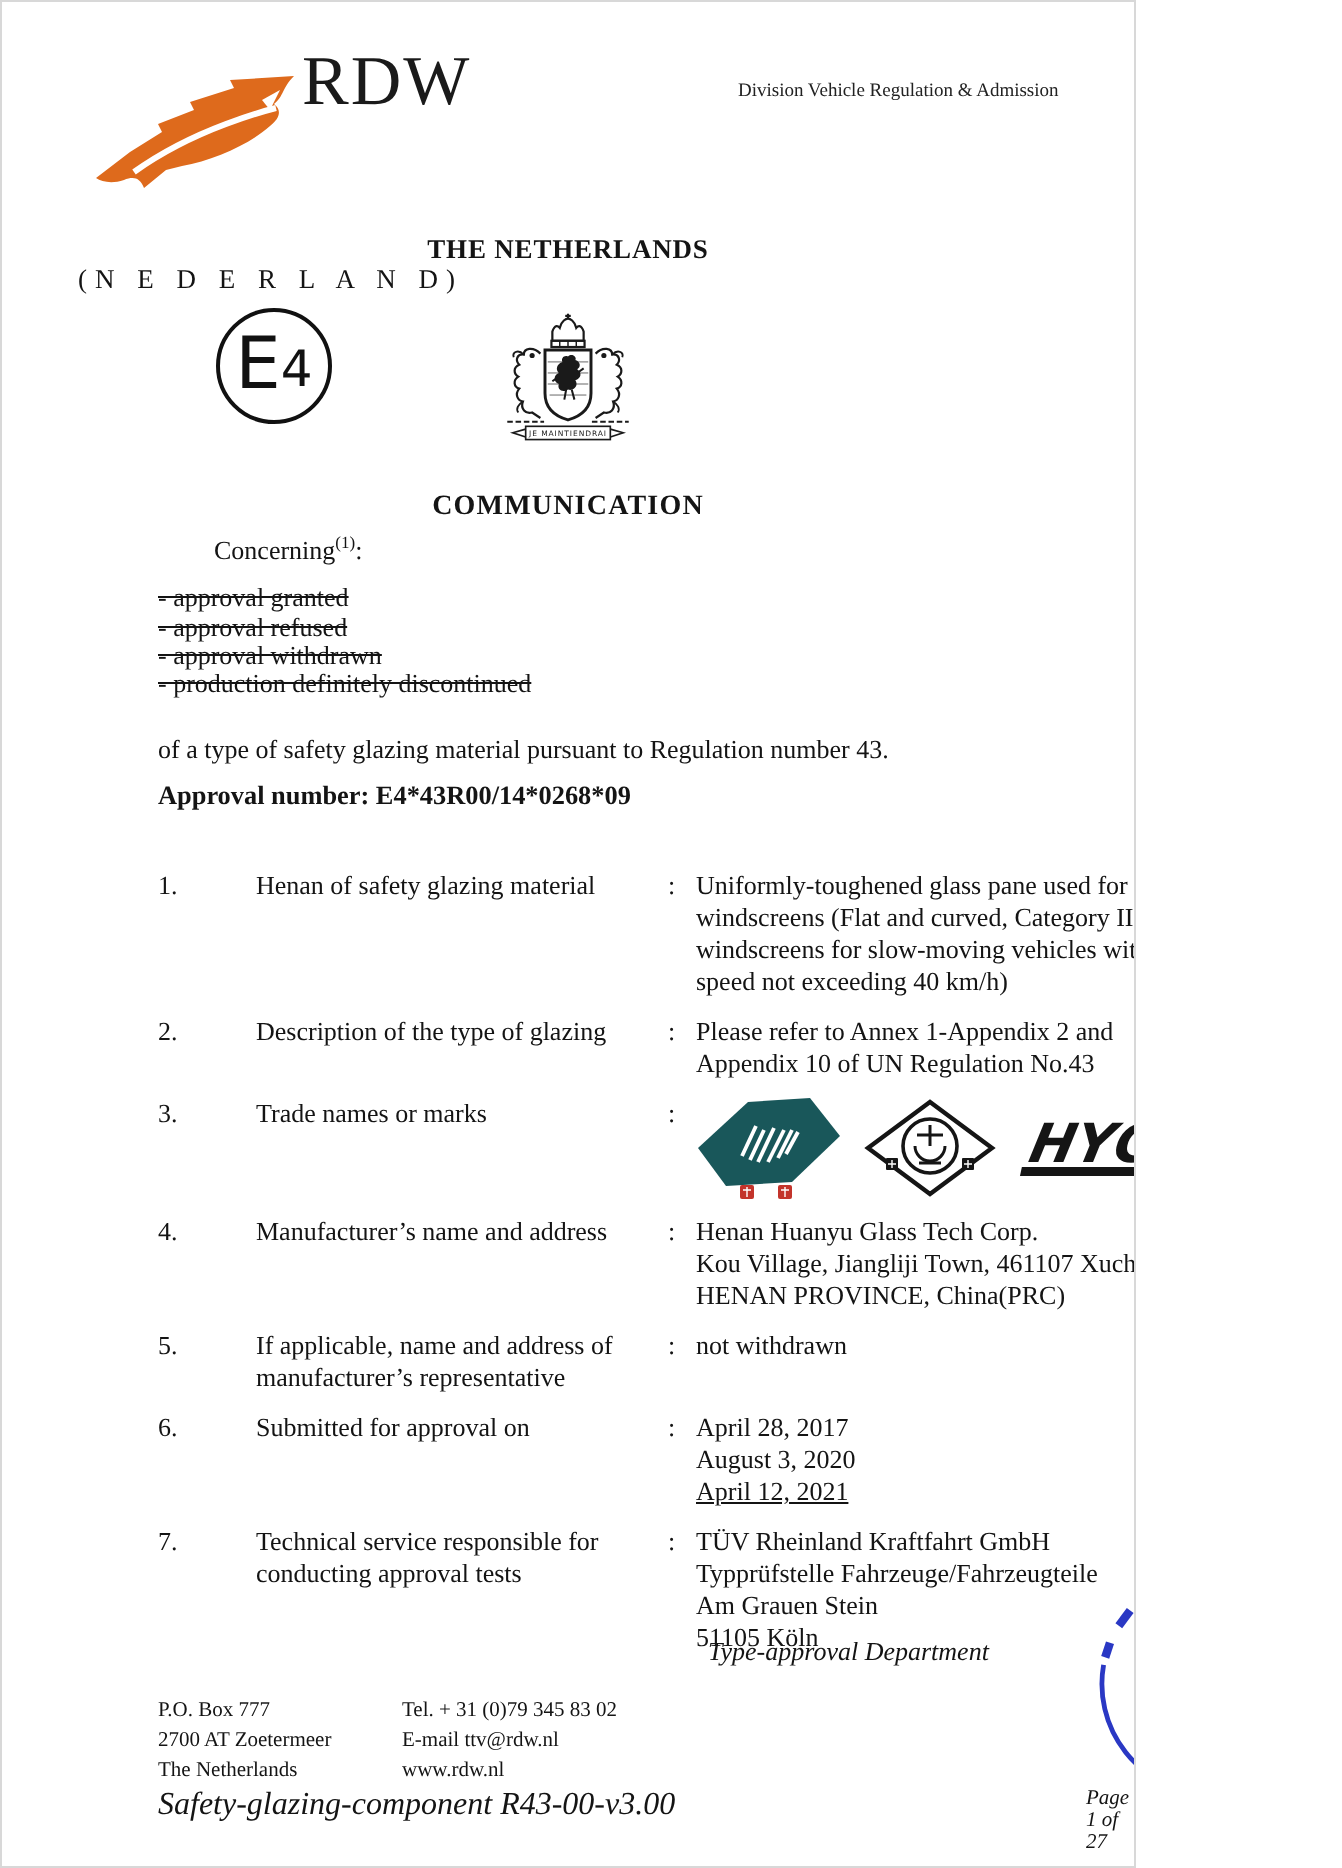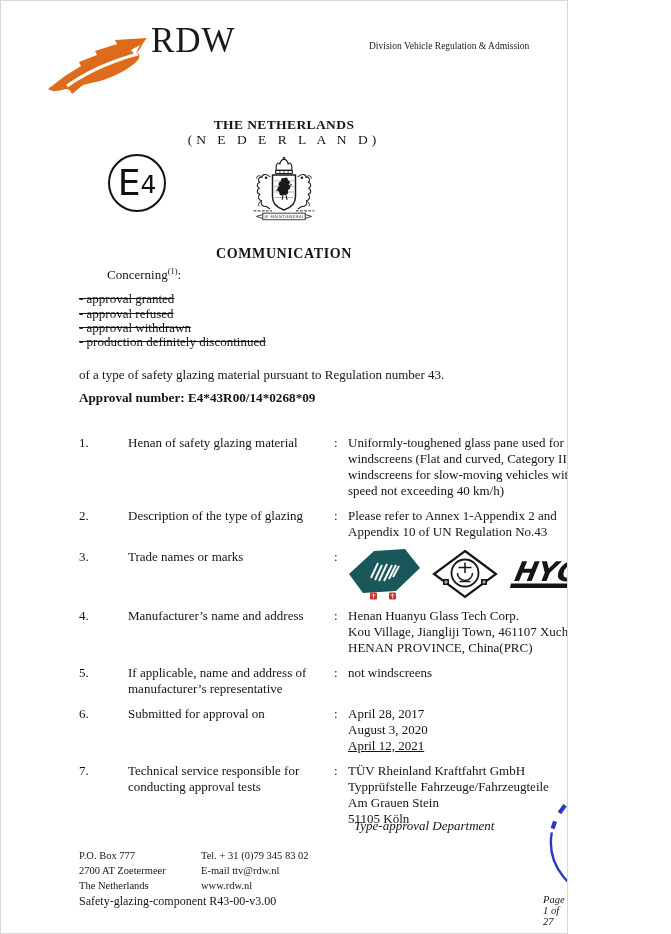--- a/index.html
+++ b/index.html
@@ -12,21 +12,21 @@
   .abs { position:absolute; }
   .ml { white-space:pre-line; }
 
   
   .rdw-logo { left:44px; top:27px; width:110px; height:74px; }
   .rdw-wordmark { left:150px; top:20px; font-size:35px; letter-spacing:1px; color:#1a1a1a; }
   .division { left:368px; top:40px; font-size:9.5px; color:#222; }
 
   
   .country { left:0; right:0; top:116px; text-align:center; font-weight:bold; font-size:13.5px; letter-spacing:.4px; }
-  .country-native { left:0; right:0; top:131px; text-align:center; font-size:13.5px; letter-spacing:4px; }
+  .country-native { left:0; right:0; top:131px; font-size:13.5px; letter-spacing:4px;padding-left:38px; }
   .communication { left:0; right:0; top:245px; text-align:center; font-weight:bold; font-size:14px; letter-spacing:.6px; }
 
   
   .e4-badge { left:107px; top:153px; width:58px; height:58px; border:2.5px solid #111; border-radius:50%;
     display:flex; align-items:center; justify-content:center; font-family:"DejaVu Sans",sans-serif; color:#111; }
   .e4-badge .e-letter { font-size:36px; line-height:1; }
   .e4-badge .e-number { font-size:25px; line-height:1; margin-top:3px; }
 
   .coat-center { left:0; right:0; top:155px; display:flex; justify-content:center; color:#1a1a1a; }
 
@@ -42,21 +42,21 @@
   
   .items { left:78px; top:434px; width:521px; font-size:13px; }
   .irow { display:grid; grid-template-columns:49px 206px 14px 1fr; line-height:16px; margin-bottom:9px; }
   .logo-strip { display:flex; align-items:center; gap:9px; height:50px; }
   .underline { text-decoration:underline; }
 
   
   .footer-address { left:78px; top:847px; font-size:10.5px; line-height:15px; }
   .footer-contact { left:200px; top:847px; font-size:10.5px; line-height:15px; }
   .department { left:353px; top:817px; font-style:italic; font-size:13px; }
-  .doc-ref { left:78px; top:893px; font-size:12px; }
+  .doc-ref { left:78px; top:893px; font-style:italic; font-size:16px; }
   .page-num { left:542px; top:893px; font-style:italic; font-size:10.5px; }
 
   .stamp { left:535px; top:779px; color:#2a38c4; }
   .stamp text { font-family:"Liberation Serif",serif; }
 
   .hidden-defs { position:absolute; width:0; height:0; overflow:hidden; }
 </style>
 </head>
 <body>
 
@@ -220,21 +220,21 @@
       <div class="ml">Henan Huanyu Glass Tech Corp.
 Kou Village, Jiangliji Town, 461107 Xuchang,
 HENAN PROVINCE, China(PRC)</div>
     </div>
 
     <div class="irow">
       <div>5.</div>
       <div class="ml">If applicable, name and address of
 manufacturer’s representative</div>
       <div>:</div>
-      <div class="ml">not windscreens</div>
+      <div class="ml">not withdrawn</div>
     </div>
 
     <div class="irow">
       <div>6.</div>
       <div class="ml">Submitted for approval on</div>
       <div>:</div>
       <div>
         <div>April 28, 2017</div>
         <div>August 3, 2020</div>
         <div class="underline">April 12, 2021</div>

